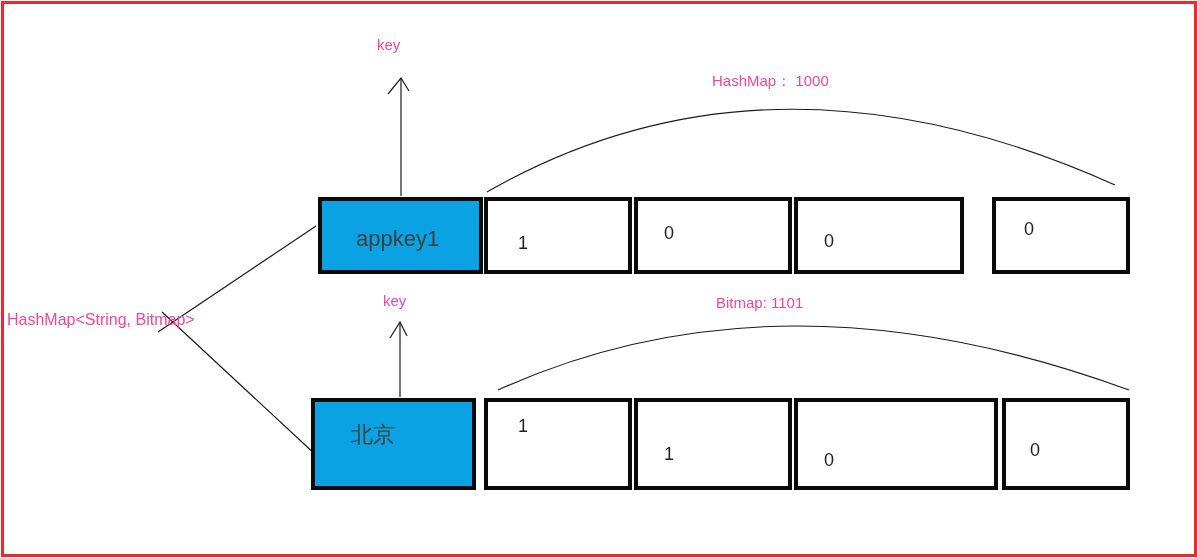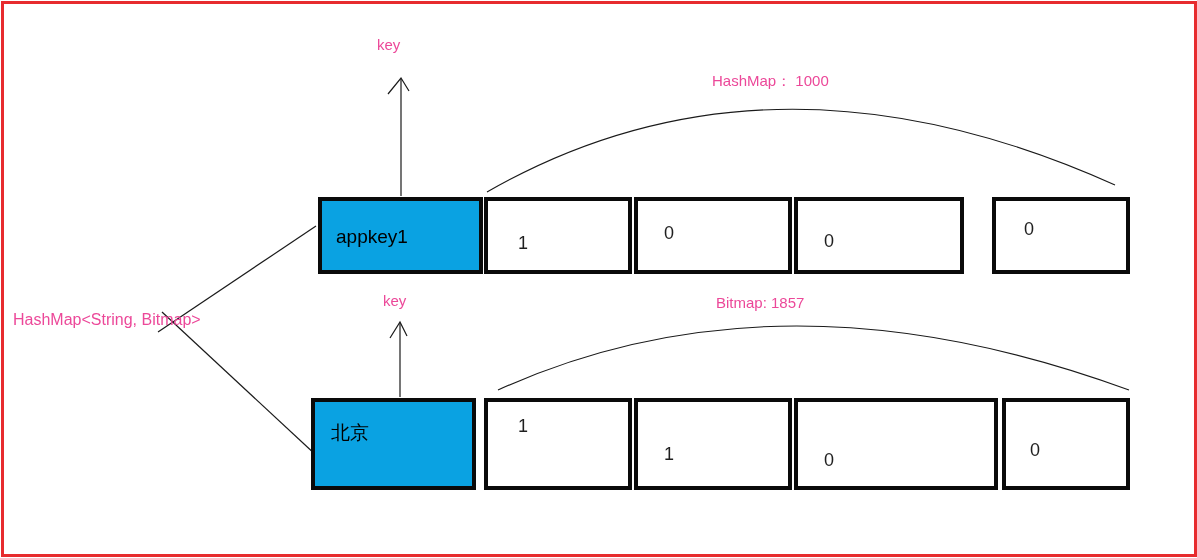--- a/index.html
+++ b/index.html
@@ -13,21 +13,21 @@
   }
   .svg-layer{position:absolute;left:0;top:0;width:1197px;height:558px;}
   .label{
     position:absolute;color:#ec4899;font-size:15px;white-space:nowrap;
   }
   .box{
     position:absolute;border:4px solid #0a0a0a;background:#ffffff;box-sizing:border-box;
   }
   .keycell{background:#0aa2e2;}
   .cell-text{
-    position:absolute;color:#000000;font-size:19px;white-space:nowrap;
+    position:absolute;color:#404040;font-size:22px;white-space:nowrap;margin-left:20px;
   }
   .digit{
     position:absolute;color:#1f1f1f;font-size:18px;
   }
   
   .r1{top:197px;height:77px;}
   .r1-key{left:318px;width:165px;}
   .r1-b1{left:484px;width:148px;}
   .r1-b2{left:634px;width:158px;}
   .r1-b3{left:794px;width:170px;}
@@ -48,21 +48,21 @@
   .r2-b2 .digit{left:26px;top:42px;}
   .r2-b3 .digit{left:26px;top:48px;}
   .r2-b4 .digit{left:24px;top:38px;}
   .r1-key .cell-text{left:14px;top:25px;}
   .r2-key .cell-text{left:16px;top:18px;}
   
   .key-label-1{left:377px;top:36px;}
   .key-label-2{left:383px;top:292px;}
   .bitmap-label-1{left:712px;top:72px;}
   .bitmap-label-2{left:716px;top:294px;}
-  .hashmap-label{left:13px;top:311px;font-size:16px;}
+  .hashmap-label{left:7px;top:311px;font-size:16px;}
 </style>
 </head>
 <body>
 
 <div class="frame"></div>
 
 <svg class="svg-layer" viewBox="0 0 1197 558">
 
   <line x1="158" y1="332" x2="316" y2="226" stroke="#1a1a1a" stroke-width="1.2"></line>
   <line x1="162" y1="312" x2="317" y2="456" stroke="#1a1a1a" stroke-width="1.2"></line>
@@ -92,21 +92,21 @@
   <span class="digit">0</span>
 </div>
 <div class="box r1 r1-b3">
   <span class="digit">0</span>
 </div>
 <div class="box r1 r1-b4">
   <span class="digit">0</span>
 </div>
 
 <div class="label key-label-2">key</div>
-<div class="label bitmap-label-2">Bitmap: 1857</div>
+<div class="label bitmap-label-2">Bitmap: 1101</div>
 
 <div class="box keycell r2 r2-key">
   <span class="cell-text">北京</span>
 </div>
 <div class="box r2 r2-b1">
   <span class="digit">1</span>
 </div>
 <div class="box r2 r2-b2">
   <span class="digit">1</span>
 </div>

